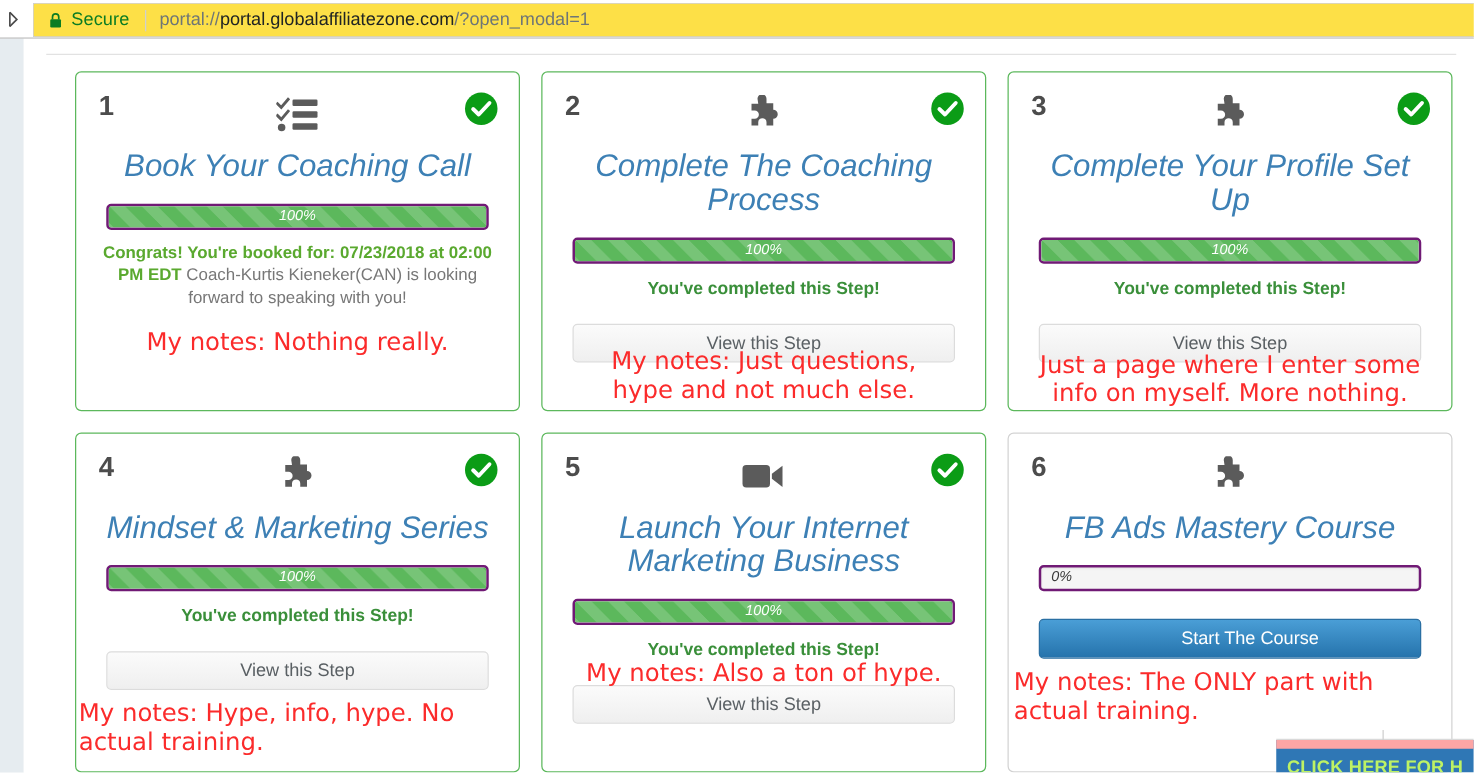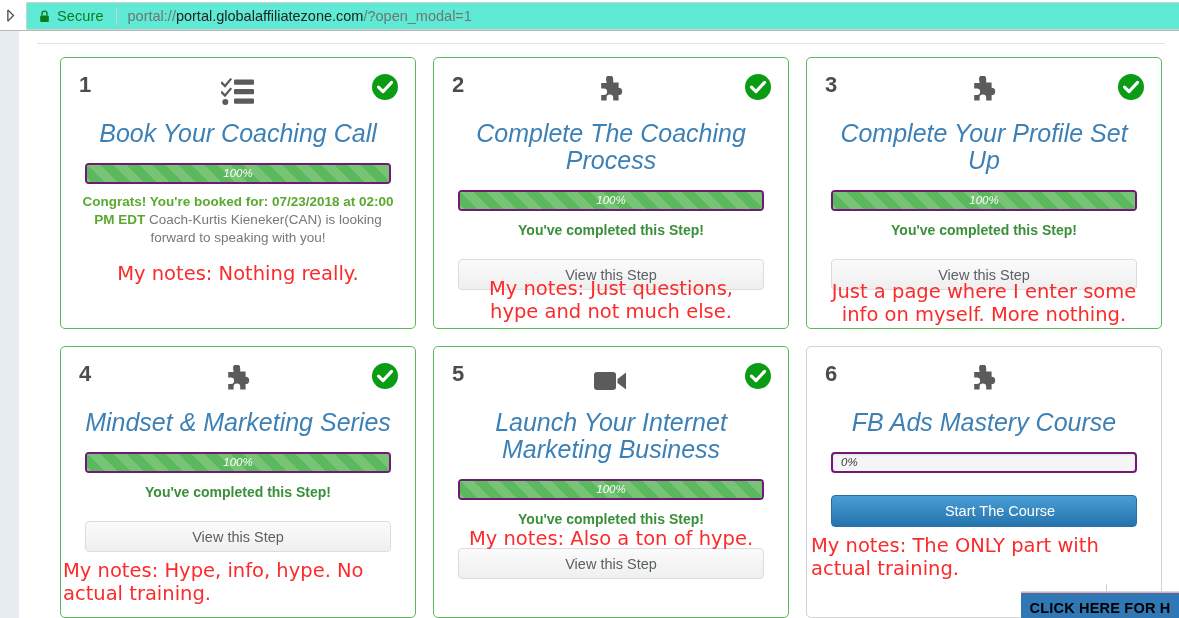--- a/index.html
+++ b/index.html
@@ -21,21 +21,21 @@
     display: flex; align-items: center;
   }
   .chrome-left-icon {
     width: 26px; height: 31px;
     display: flex; align-items: center; justify-content: center;
     color: #4a4a4a;
   }
   .omnibox {
     position: absolute; left: 26px; top: 2px;
     width: 1153px; height: 28px;
-    background: #5eead4;
+    background: #fde047;
     border: 1px solid #cfcfcf;
     border-right: none;
     border-radius: 2px 0 0 2px;
     display: flex; align-items: center;
     padding-left: 12px;
   }
   .lock-icon { display: inline-flex; margin-right: 7px; }
   .secure-label {
     color: #0b7c23; font-size: 14.5px; letter-spacing: .1px;
   }
@@ -201,22 +201,22 @@
     pointer-events: none;
     white-space: pre-line;
   }
 
   
   .help-fab {
     position: absolute;
     right: 0px; bottom: 0px;
     width: 158px; height: 26px;
     background: #2f77b5;
-    border-top: 1px solid #fca5a5;
-    color: #000000;
+    border-top: 7px solid #fca5a5;
+    color: #bef264;
     font-size: 14.5px;
     font-weight: bold;
     text-align: center;
     line-height: 30px;
     overflow: hidden;
     letter-spacing: .2px;
     z-index: 40;
   }
   .help-fab-rule {
     position: absolute; right: 0; bottom: 26px;

